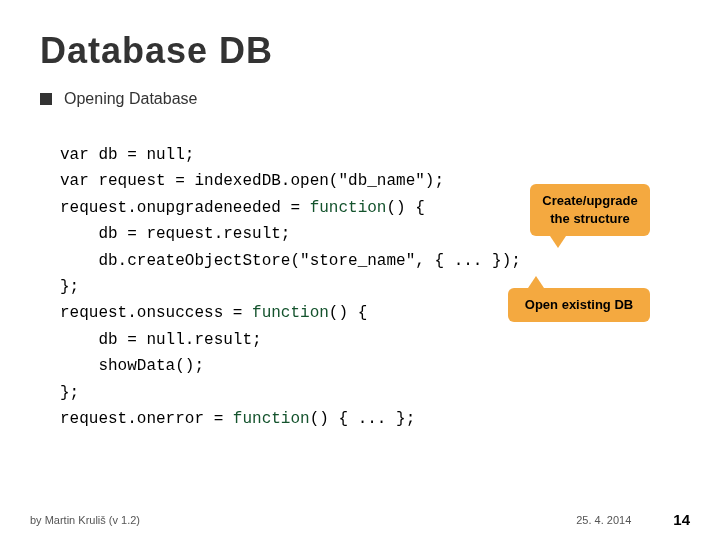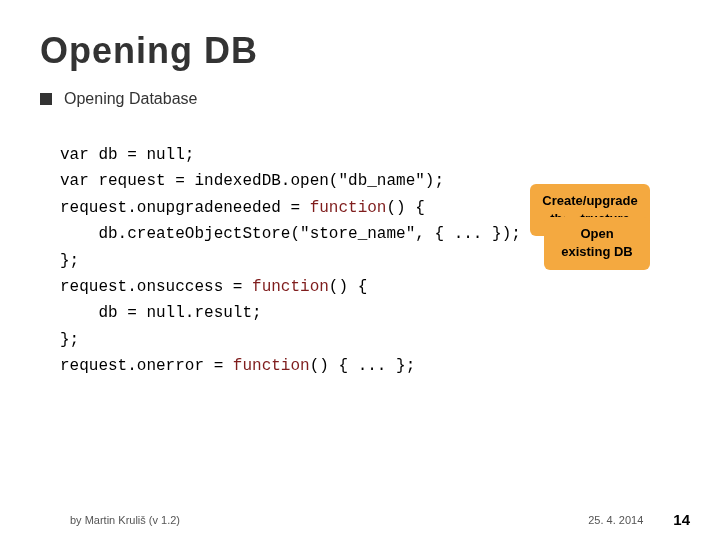--- a/index.html
+++ b/index.html
@@ -54,21 +54,21 @@
       margin-left: 20px;
       position: relative;
       margin-top: 34px;
     }
 
     .code-line {
       white-space: pre;
     }
 
     .code-blue {
-      color: #7f1d1d;
+      color: #14532d;
     }
 
     .callout {
       position: absolute;
       background: #f4a940;
       color: #000;
       font-size: 13px;
       font-weight: bold;
       padding: 8px 12px;
       border-radius: 6px;
@@ -91,43 +91,42 @@
     .callout-top::after {
       bottom: -12px;
       left: 20px;
       border-width: 12px 8px 0 8px;
       border-color: #f4a940 transparent transparent transparent;
     }
 
     .callout-bottom {
       bottom: 110px;
       right: 30px;
-      width: 106px;
+      width: 142px;
     }
 
     .callout-bottom::after {
       top: -12px;
       left: 20px;
       border-width: 0 8px 12px 8px;
       border-color: transparent transparent #f4a940 transparent;
     }
 
     .footer {
       position: absolute;
       bottom: 12px;
       left: 0;
       right: 0;
       display: flex;
       justify-content: flex-end;
       align-items: center;
       padding: 0 30px;
       font-size: 11px;
       color: #555;
-      gap: 30px;
-      margin-left: 40px;
+      gap: 42px;
     }
 
     .footer-left {
       margin-right: auto;
     }
 
     .page-number {
       font-size: 15px;
       color: #000000;
       font-weight: bold;
@@ -135,36 +134,38 @@
 
     .code-section {
       position: relative;
     }
   </style>
 </head>
 <body>
 
 <div class="slide">
 
-  <div class="title">Opening DB</div>
+  <div class="title">Database DB</div>
 
   <div class="subtitle">
     <span class="bullet-square"></span>
     <span>Opening Database</span>
   </div>
 
   <div class="code-section">
     <div class="code-block">
       <div class="code-line">var db = null;</div>
       <div class="code-line">var request = indexedDB.open("db_name");</div>
       <div class="code-line">request.onupgradeneeded = <span class="code-blue">function</span>() {</div>
+      <div class="code-line">    db = request.result;</div>
       <div class="code-line">    db.createObjectStore("store_name", { ... });</div>
       <div class="code-line">};</div>
       <div class="code-line">request.onsuccess = <span class="code-blue">function</span>() {</div>
       <div class="code-line">    db = null.result;</div>
+      <div class="code-line">    showData();</div>
       <div class="code-line">};</div>
       <div class="code-line">request.onerror = <span class="code-blue">function</span>() { ... };</div>
     </div>
 
     <div class="callout callout-top">
       <span>Create/upgrade
 the structure</span>
     </div>
 
     <div class="callout callout-bottom">

